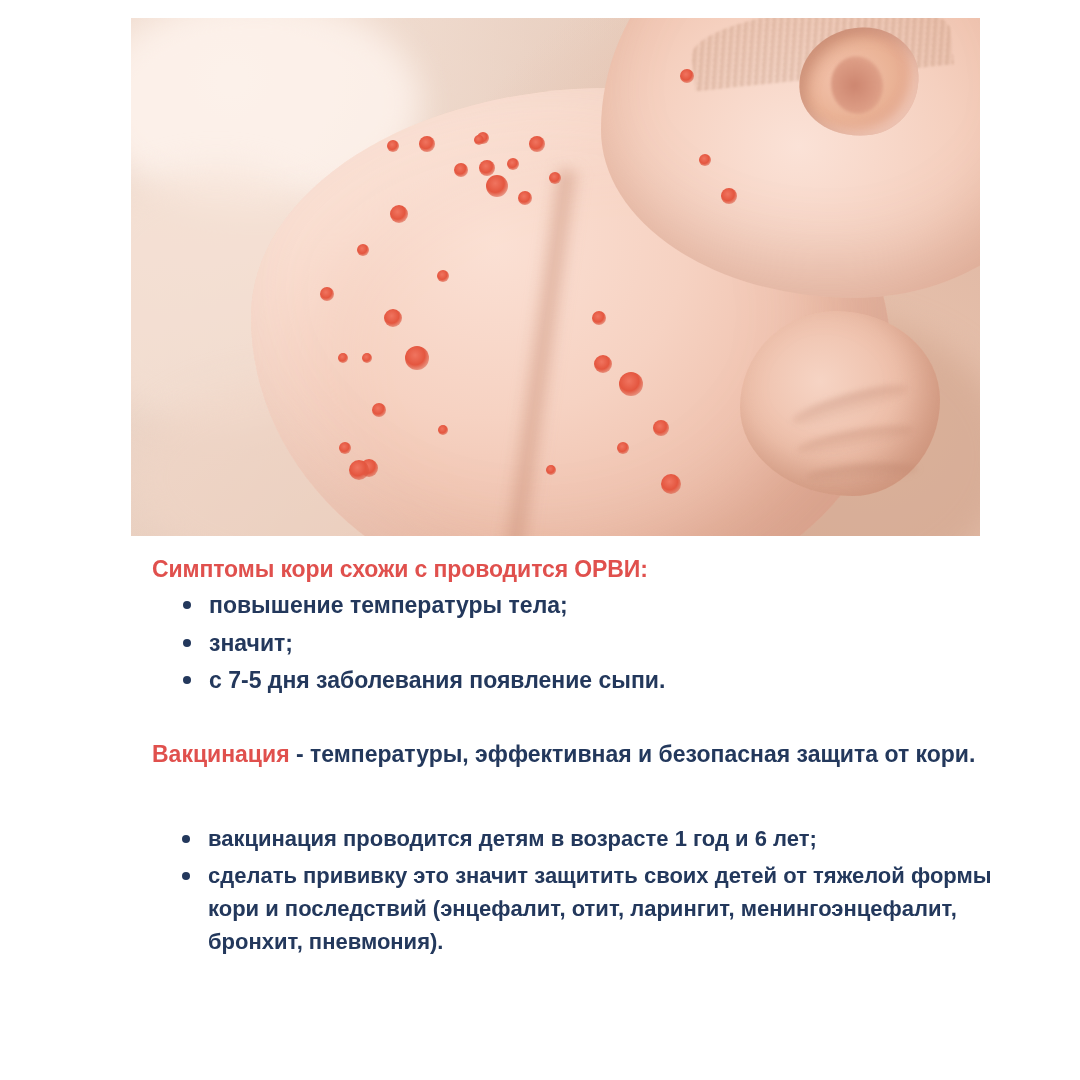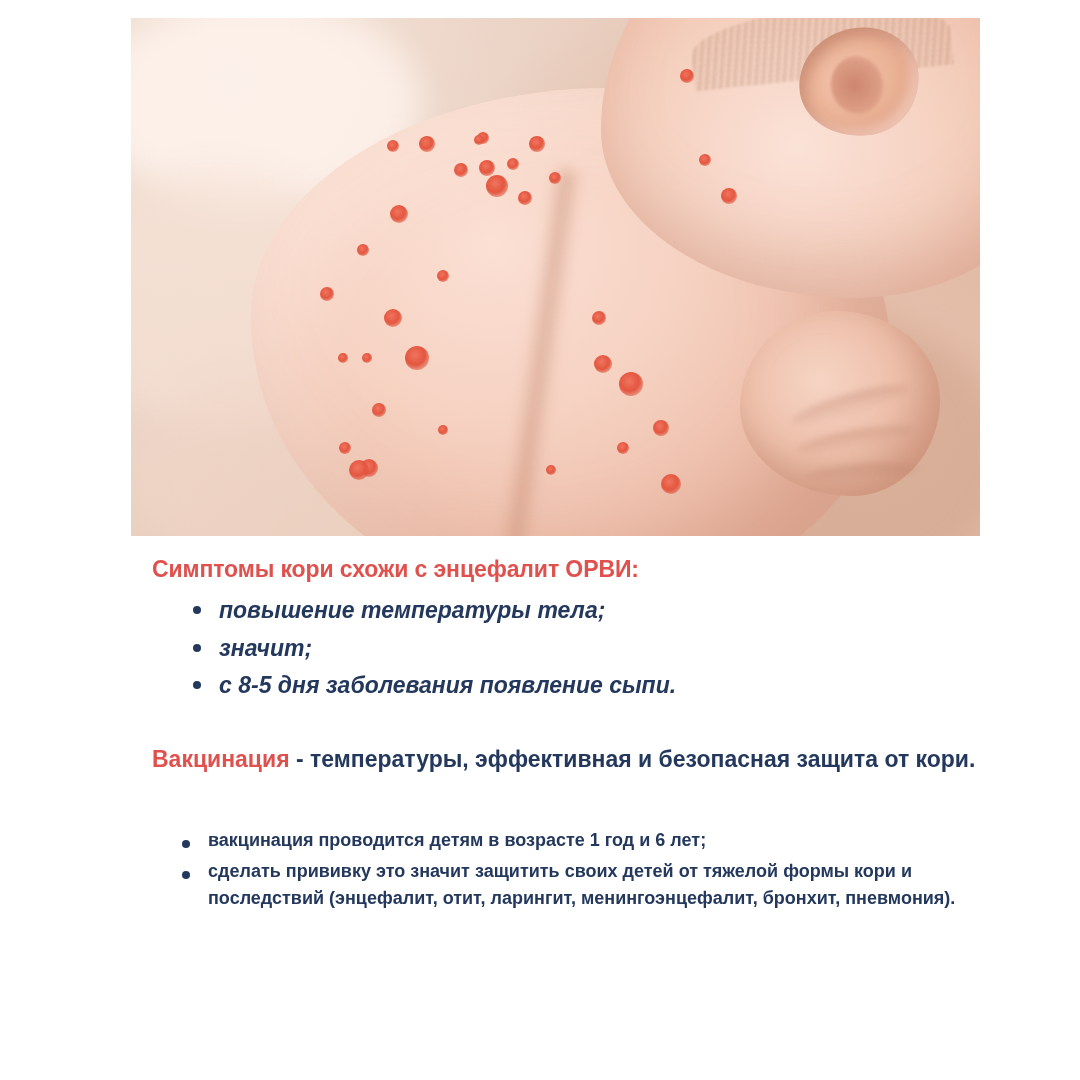--- a/index.html
+++ b/index.html
@@ -161,23 +161,22 @@
   }
   .heading {
     color: #e0504d;
     font-weight: bold;
     font-size: 23px;
     letter-spacing: -0.1px;
     margin: 0 0 6px 0;
   }
   ul.list {
     list-style: none;
-    margin: 11px;
+    margin: 1px;
     padding: 0;
-    font-style: italic;
   }
   ul.list li {
     position: relative;
     color: #23385c;
     font-weight: bold;
     font-size: 23px;
     line-height: 1.42;
     padding-left: 56px;
     margin: 0 0 5px 0;
   }
@@ -202,21 +201,21 @@
   }
   ul.list2 {
     list-style: none;
     margin: 50px 0 0 0;
     padding: 0;
   }
   ul.list2 li {
     position: relative;
     color: #23385c;
     font-weight: bold;
-    font-size: 18px;
+    font-size: 22px;
     line-height: 1.5;
     padding-left: 56px;
     margin: 0 0 4px 0;
   }
   ul.list2 li .bullet {
     position: absolute;
     left: 30px;
     top: 13px;
     width: 8px;
     height: 8px;
@@ -282,34 +281,34 @@
           <div class="spot" style="left: 415px; top: 447px; width: 10px; height: 10px;"></div>
           <div class="spot" style="left: 218px; top: 442px; width: 20px; height: 20px;"></div>
           <div class="spot" style="left: 307px; top: 407px; width: 10px; height: 10px;"></div>
           <div class="spot" style="left: 256px; top: 122px; width: 12px; height: 12px;"></div>
         </div>
     </div>
   </div>
 
   <div class="content">
 
-    <p class="heading">Симптомы кори схожи с энцефалит ОРВИ:</p>
+    <p class="heading">Симптомы кори схожи с проводится ОРВИ:</p>
 
     <ul class="list">
       <li>
         <span class="bullet"></span>
         <span>повышение температуры тела;</span>
       </li>
       <li>
         <span class="bullet"></span>
         <span>значит;</span>
       </li>
       <li>
         <span class="bullet"></span>
-        <span>с 8-5 дня заболевания появление сыпи.</span>
+        <span>с 7-5 дня заболевания появление сыпи.</span>
       </li>
     </ul>
 
     <p class="para">
       <span class="accent">Вакцинация</span><span> - температуры, эффективная и безопасная защита от кори.</span>
     </p>
 
     <ul class="list2">
       <li>
         <span class="bullet"></span>

